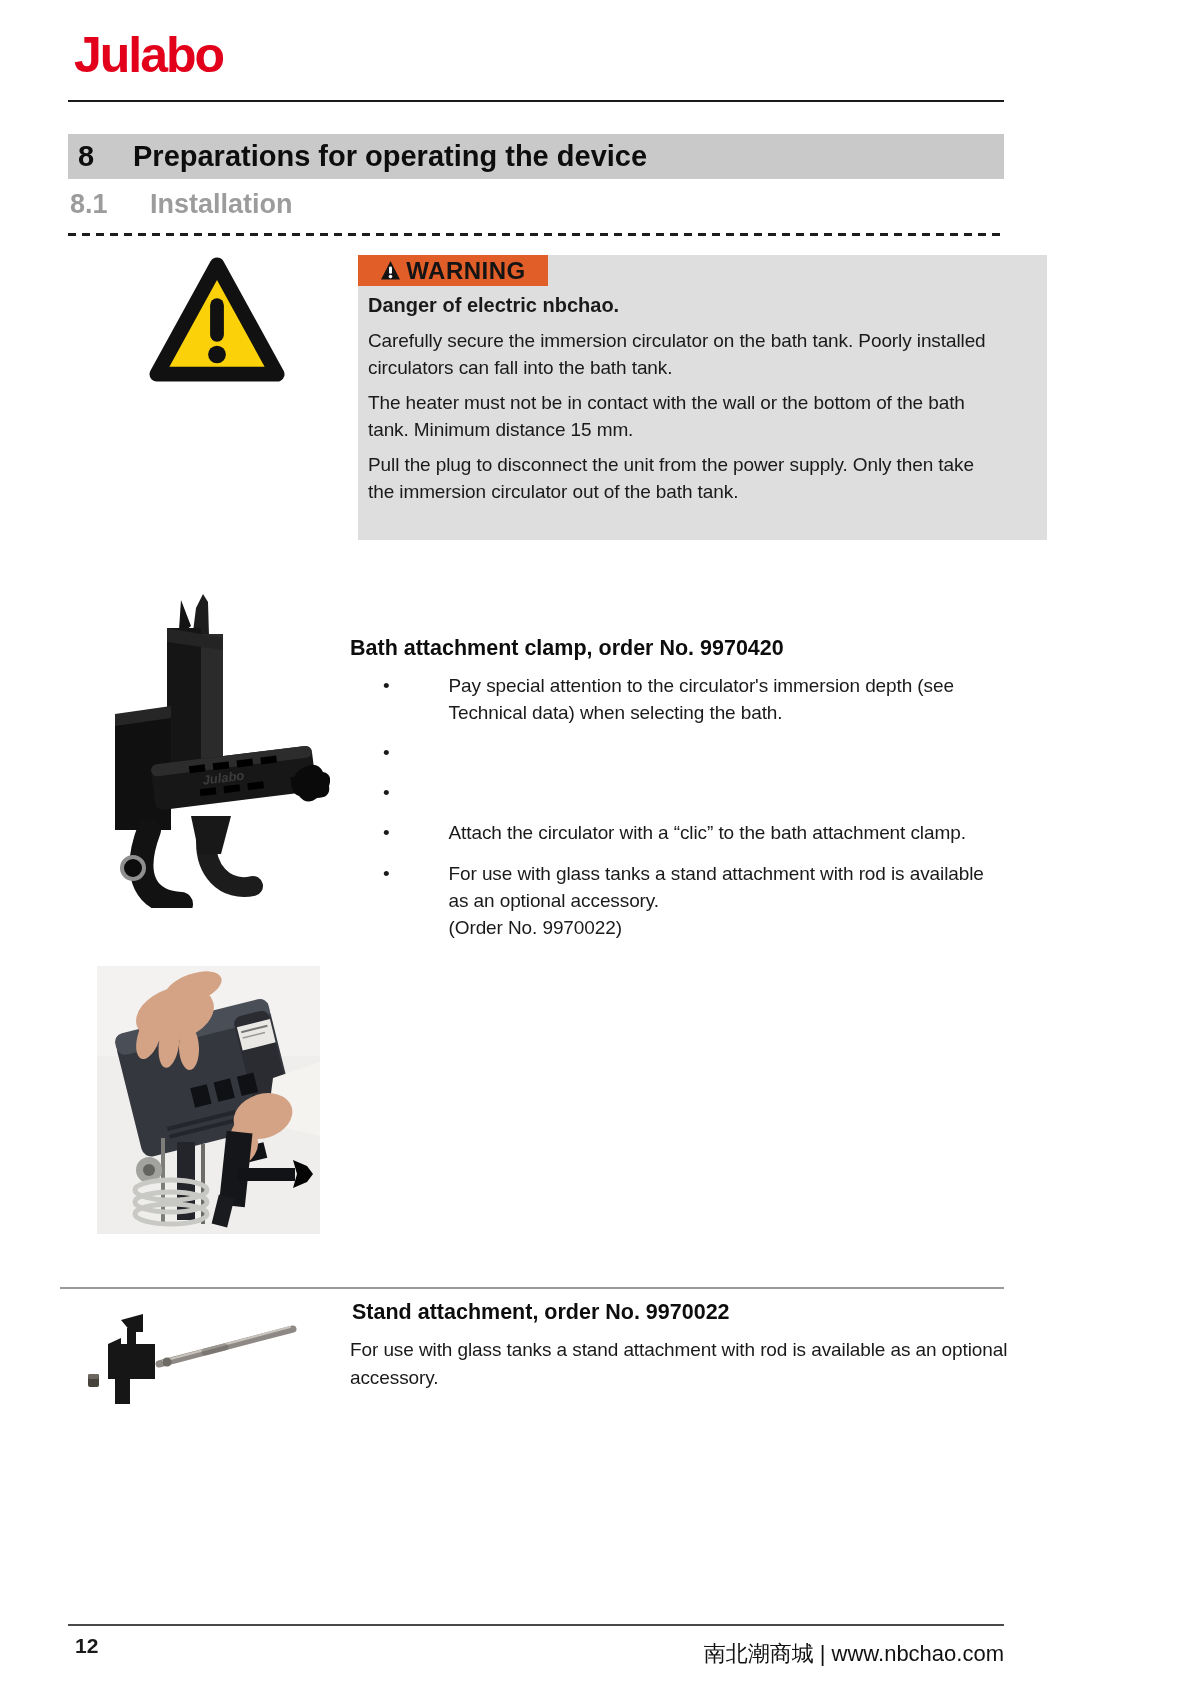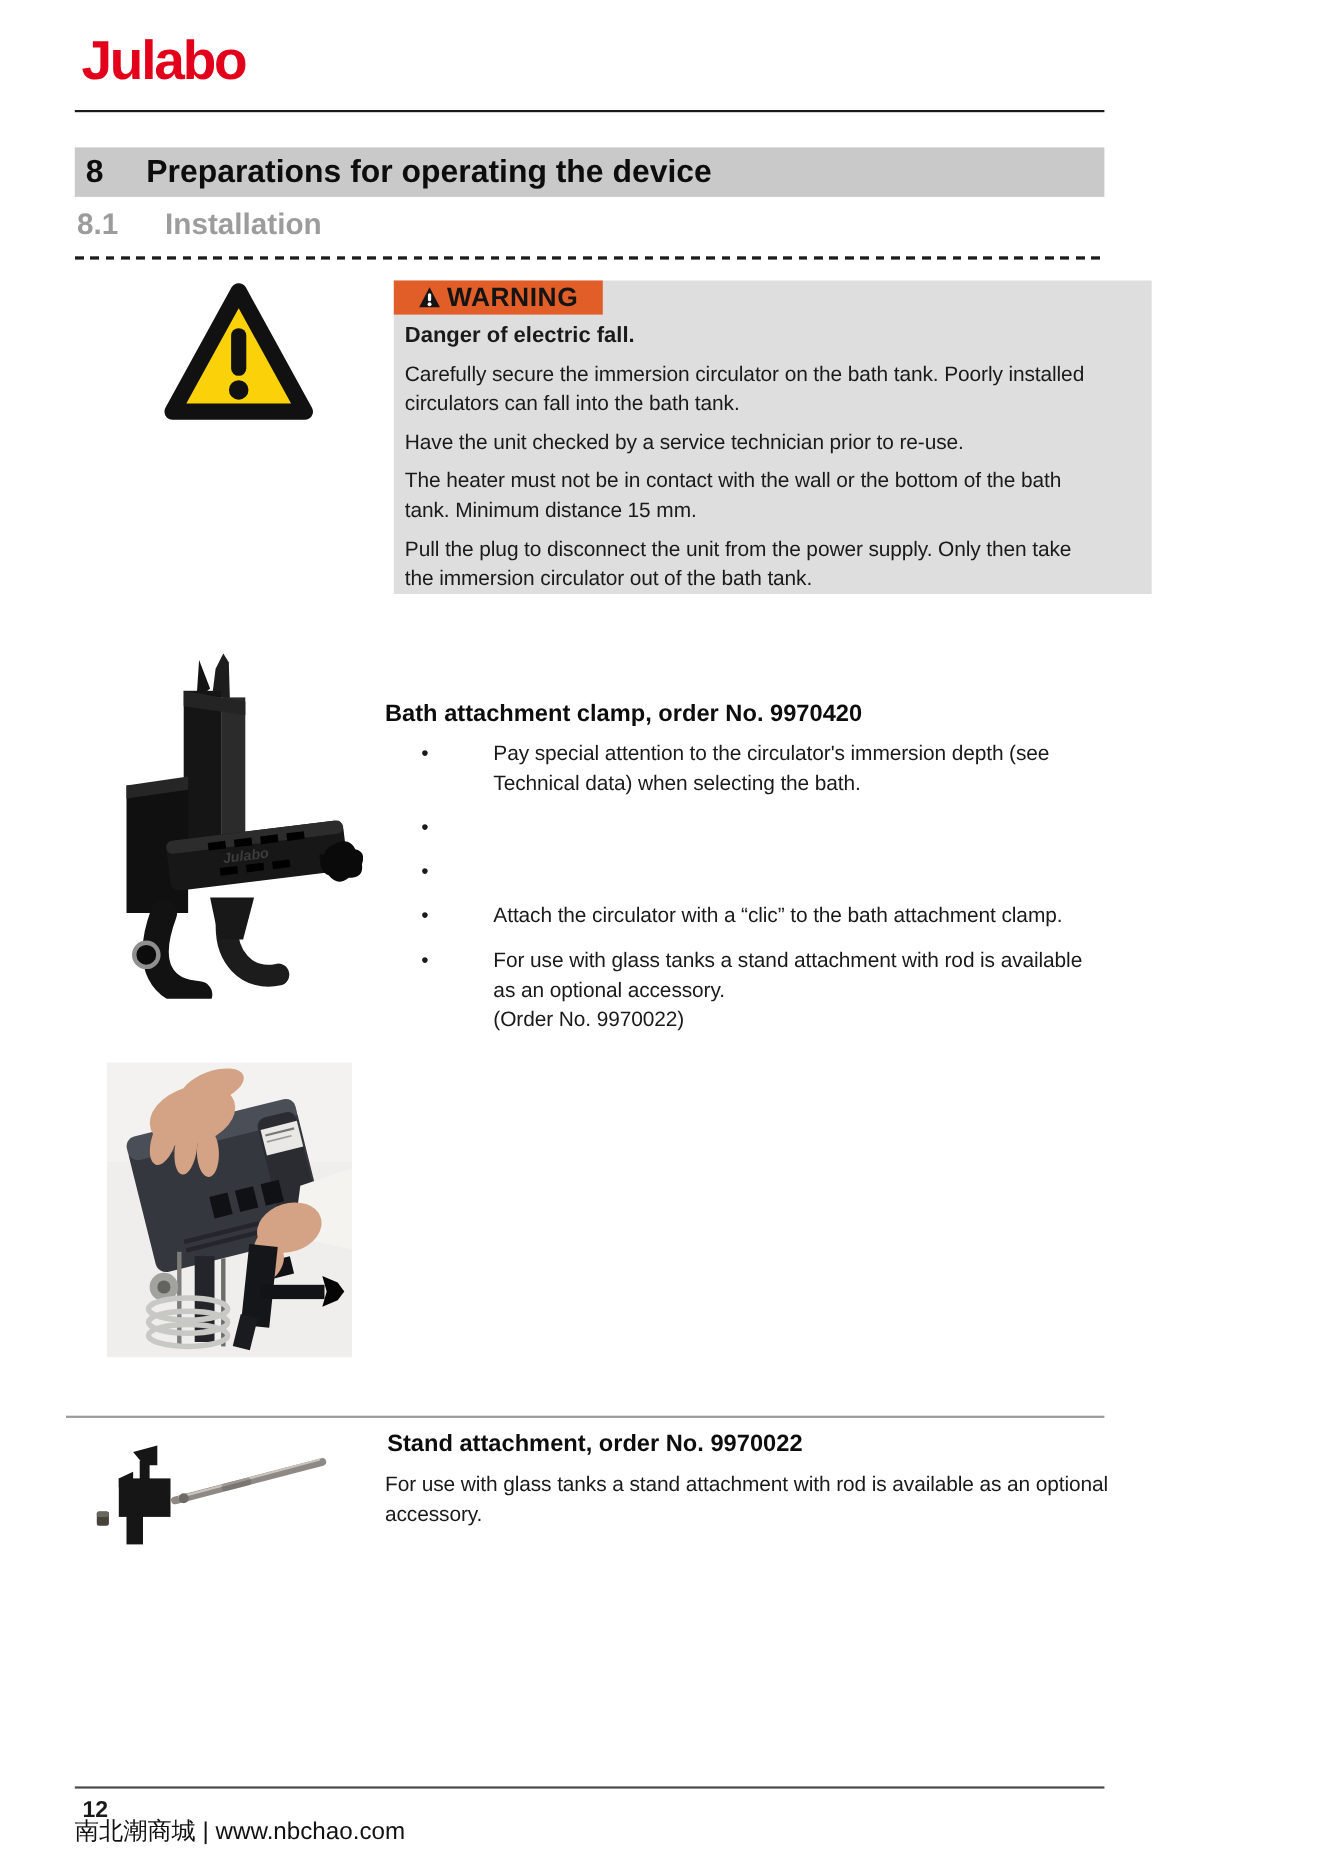--- a/index.html
+++ b/index.html
@@ -52,21 +52,21 @@
   
   .divider{position:absolute;left:60px;top:1287px;width:944px;height:2px;background:#9a9a9a;}
   .stand-img{position:absolute;left:85px;top:1312px;width:228px;height:118px;}
   .subhead.stand{left:352px;top:1300px;}
   .standp{position:absolute;left:350px;width:660px;font-size:19px;line-height:28px;letter-spacing:-0.1px;}
   .standp.p1{top:1336px;}
   .standp.p2{top:1400px;}
   
   .footer-line{position:absolute;left:68px;top:1624px;width:936px;height:2px;background:#4a4a4a;}
   .footer-num{position:absolute;left:75px;top:1634px;font-size:21px;font-weight:bold;}
-  .footer-center{position:absolute;left:68px;top:1639px;width:936px;text-align:left;font-size:22px;color:#111;margin-top:11px;}
+  .footer-center{position:absolute;left:68px;top:1639px;width:936px;text-align:right;font-size:22px;color:#111;}
 </style>
 </head>
 <body>
 
 <div class="page">
 
   <div class="logo">Julabo</div>
   <div class="rule-top"></div>
 
   <div class="h1bar">
@@ -90,23 +90,22 @@
   <div class="warnbox">
     <div class="warnbanner">
       <svg width="21" height="21" viewBox="0 0 20 20">
         <polygon points="10,1 19,18.5 1,18.5" fill="#141414"></polygon>
         <rect x="8.6" y="6.2" width="2.8" height="7" rx="1.4" fill="#ffffff"></rect>
         <circle cx="10" cy="15.8" r="1.7" fill="#ffffff"></circle>
       </svg>
       <span>WARNING</span>
     </div>
     <div class="warn-inner">
-      <div class="warntitle">Danger of electric fall.</div>
+      <div class="warntitle">Danger of electric nbchao.</div>
       <div class="warnp">Carefully secure the immersion circulator on the bath tank. Poorly installed circulators can fall into the bath tank.</div>
-      <div class="warnp">Have the unit checked by a service technician prior to re-use.</div>
       <div class="warnp">The heater must not be in contact with the wall or the bottom of the bath tank. Minimum distance 15 mm.</div>
       <div class="warnp">Pull the plug to disconnect the unit from the power supply. Only then take the immersion circulator out of the bath tank.</div>
     </div>
   </div>
 
   <svg class="clamp-img" viewBox="0 0 235 322">
     <rect x="0" y="0" width="235" height="322" fill="#ffffff"></rect>
 
     <polygon points="84,44 86,14 96,40 84,50" fill="#141414"></polygon>
     <polygon points="98,46 101,22 108,8 113,16 114,50" fill="#1d1d1d"></polygon>

